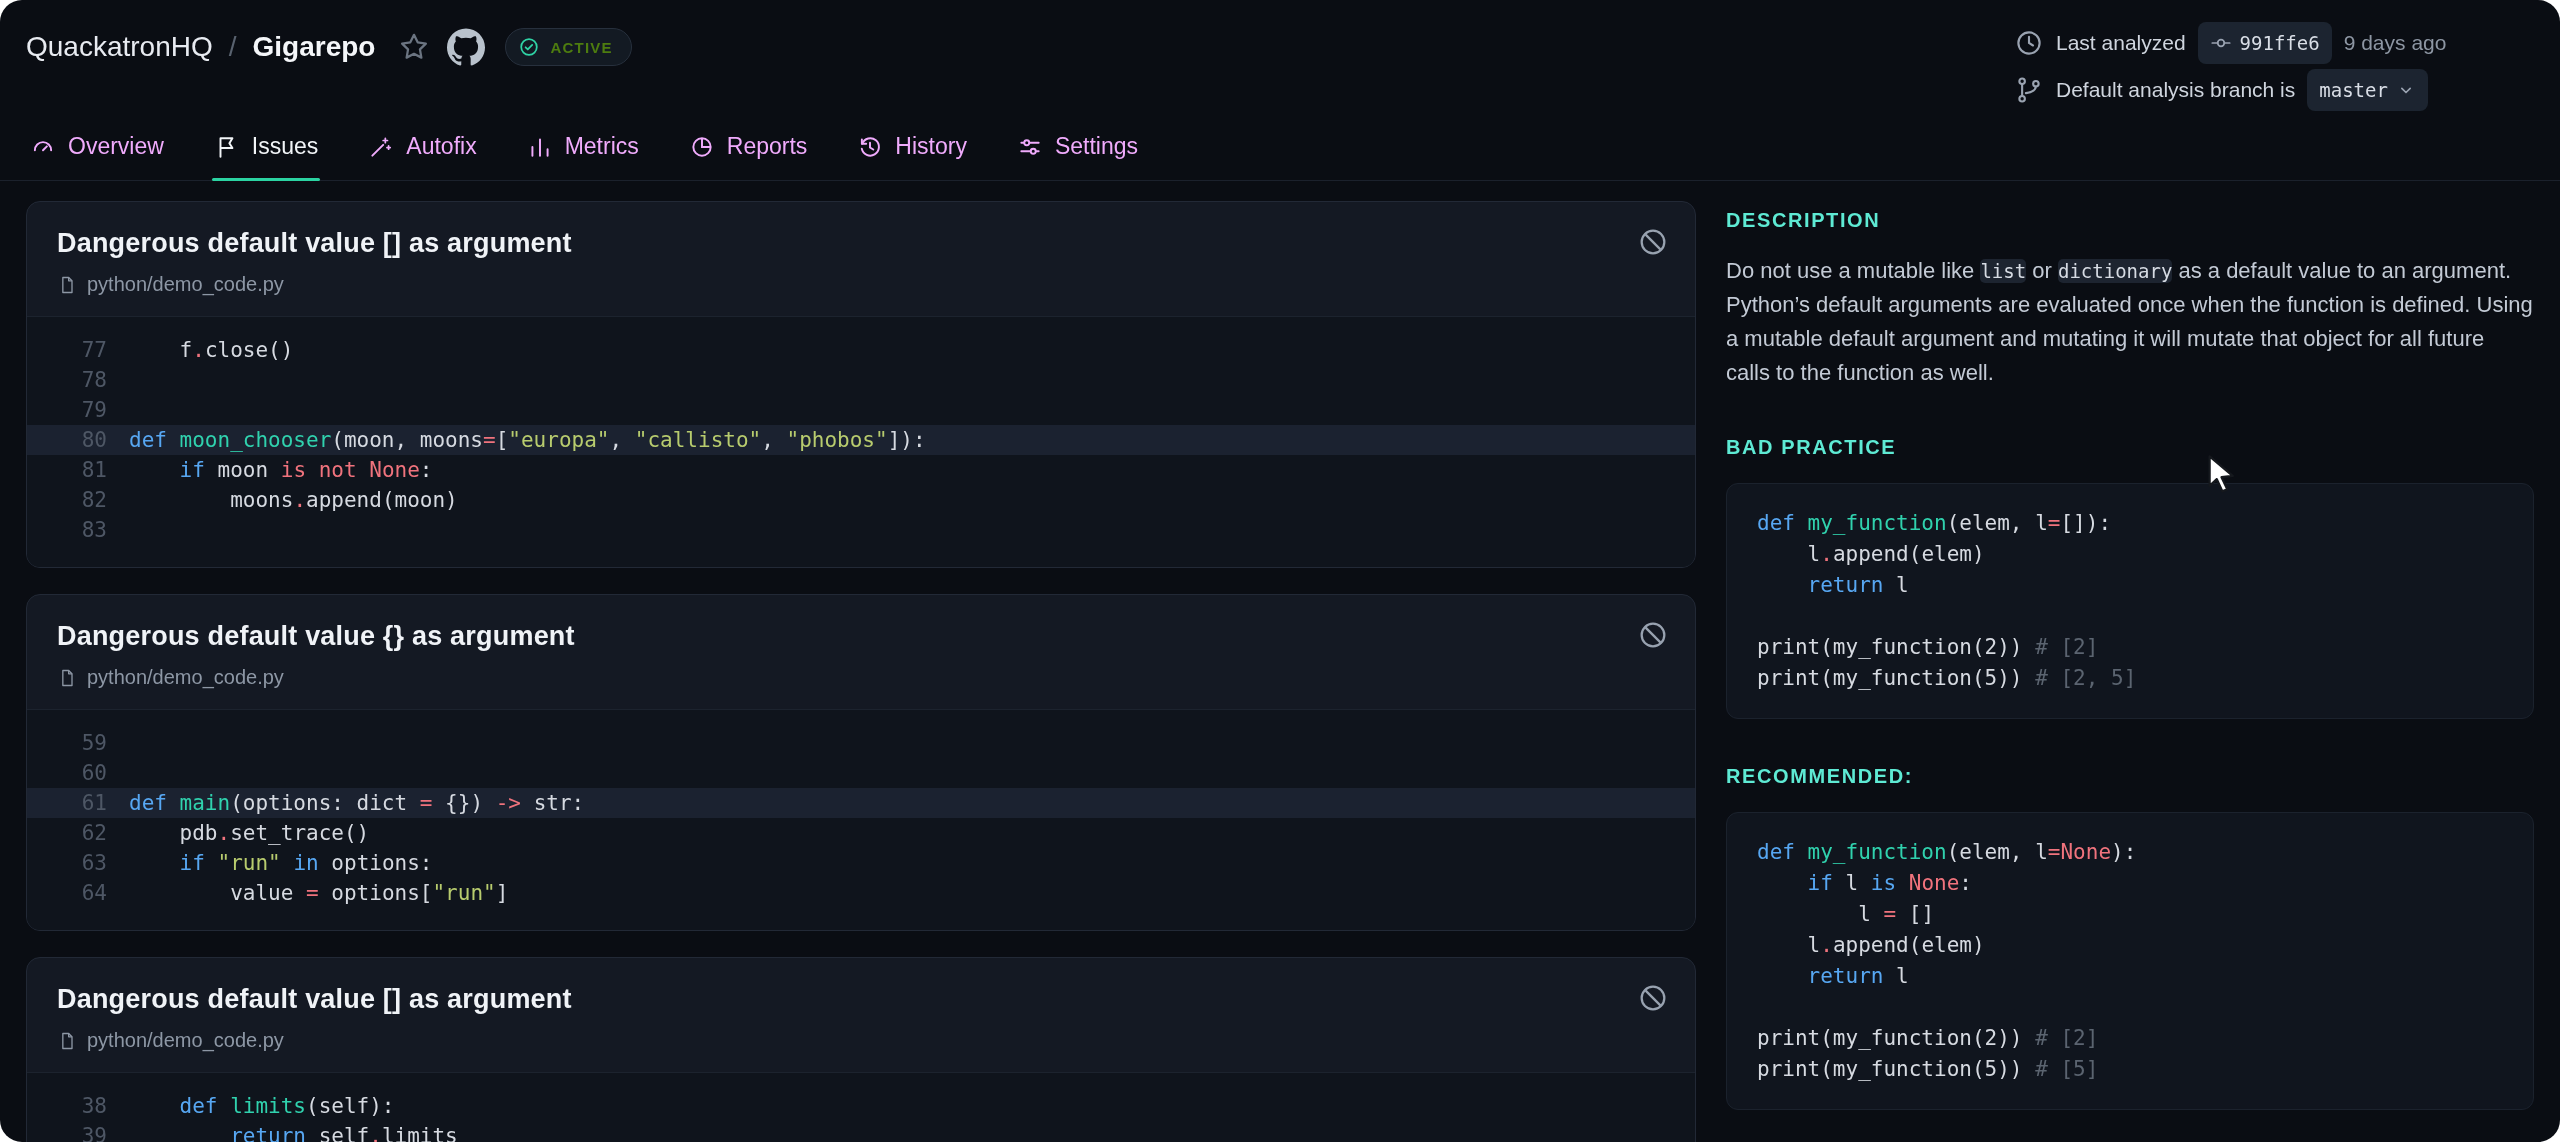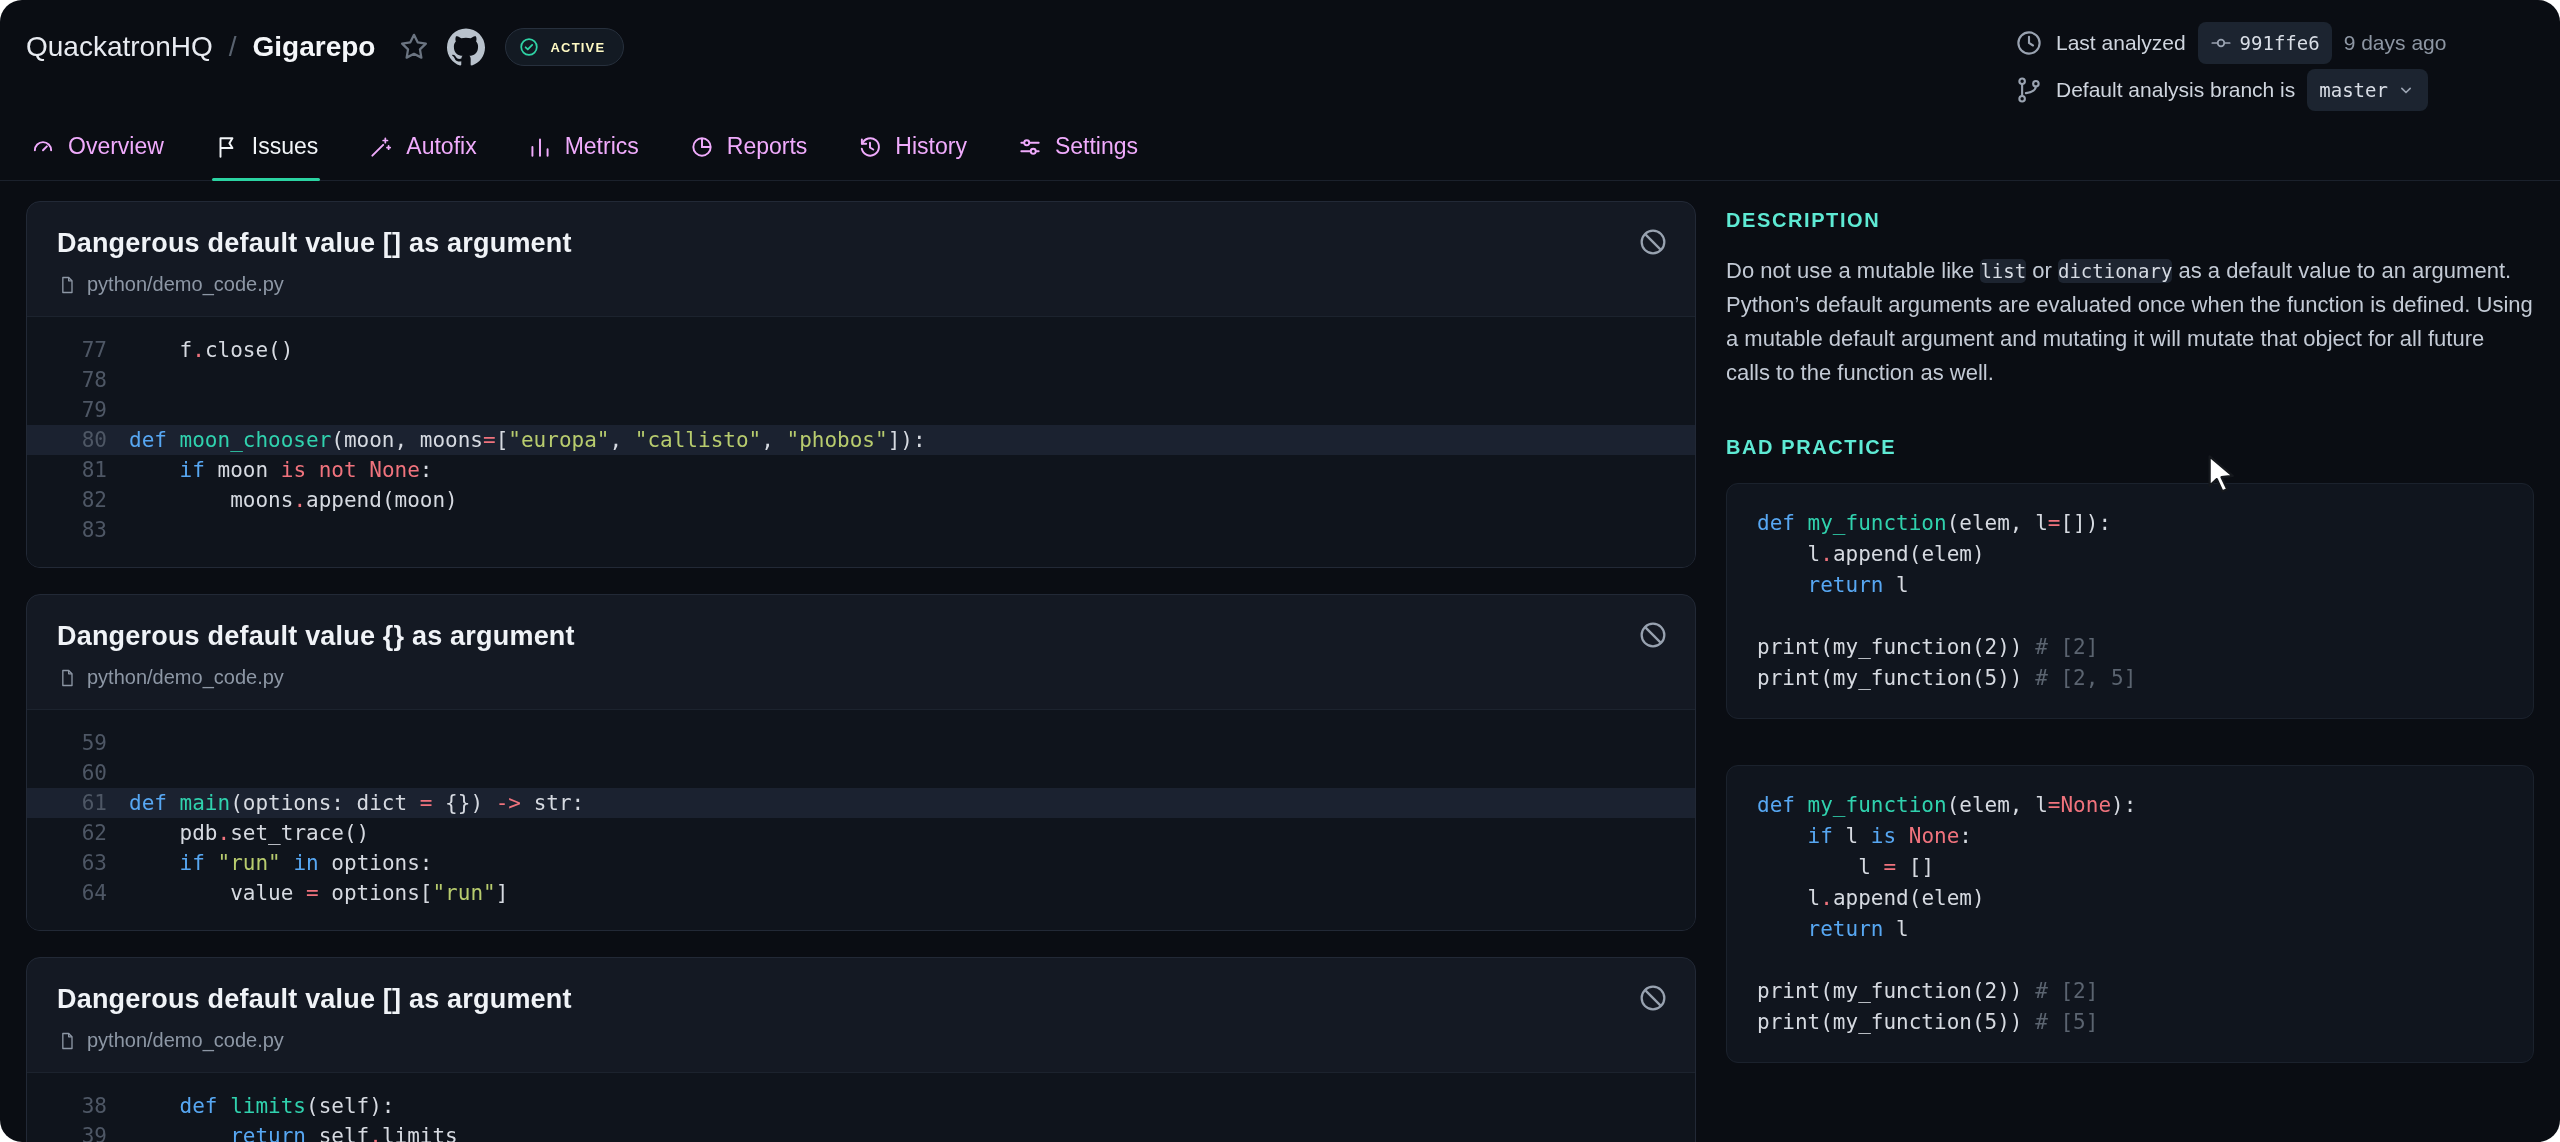--- a/index.html
+++ b/index.html
@@ -14,21 +14,21 @@
   .org { font-size:28px; font-weight:400; color:#e8ebf1; }
   .sep { font-size:28px; color:#59626f; }
   .repo { font-size:28px; font-weight:700; color:#f4f6f9; }
   .icon { display:inline-flex; align-items:center; justify-content:center; }
   .icon svg { width:100%; height:100%; display:block; }
   .i20{width:20px;height:20px} .i22{width:22px;height:22px}
   .i30{width:30px;height:30px} .i34{width:34px;height:34px} .i38{width:38px;height:38px}
   .star { color:#6b7481; margin-left:6px; }
   .gh { color:#b9c2cc; }
   .badge { display:inline-flex; align-items:center; gap:10px; background:#131a23; border:1px solid #27303d; border-radius:20px; padding:7px 18px 7px 12px; margin-left:4px; }
-  .badge-label { font-size:13px; font-weight:700; letter-spacing:1.2px; color:#fef9c3; }
+  .badge-label { font-size:15px; font-weight:700; letter-spacing:1.2px; color:#4d7c0f; }
   .header-meta { margin-left:auto; display:flex; flex-direction:column; gap:5px; align-items:flex-start; padding-top:4px; width:520px; }
   .meta-row { display:flex; align-items:center; gap:12px; font-size:21px; color:#cfd5de; }
   .meta-dim { color:#8d96a3; }
   .pill { display:inline-flex; align-items:center; gap:8px; background:#1c2430; border-radius:8px; padding:10px 12px; font-family:"DejaVu Sans Mono", monospace; font-size:19px; color:#d9dee6; }
   .meta-icon { color:#9aa3b1; }
 
   
   .tabs { display:flex; gap:46px; margin-top:12px; padding-left:2px; }
   .tab { position:relative; display:flex; align-items:center; gap:12px; font-size:23px; color:#f0abfc; padding:10px 2px 20px 2px; cursor:pointer; }
   .tab.active { color:#f2f5f8; }
@@ -308,20 +308,21 @@
             <div class="code-row"><span class="code-txt"><span class="tok-kw">def </span><span class="tok-fn">my_function</span><span class="tok-pln">(elem, l</span><span class="tok-op">=</span><span class="tok-pln">[]):</span></span></div>
             <div class="code-row"><span class="code-txt"><span class="tok-pln">    l</span><span class="tok-op">.</span><span class="tok-pln">append(elem)</span></span></div>
             <div class="code-row"><span class="code-txt"><span class="tok-pln">    </span><span class="tok-kw">return</span><span class="tok-pln"> l</span></span></div>
             <div class="code-row"><span class="code-txt"></span></div>
             <div class="code-row"><span class="code-txt"><span class="tok-pln">print(my_function(2)) </span><span class="tok-com"># [2]</span></span></div>
             <div class="code-row"><span class="code-txt"><span class="tok-pln">print(my_function(5)) </span><span class="tok-com"># [2, 5]</span></span></div>
           </div>
       </div>
 
       <div class="panel-section">
+        <h3 class="panel-heading">RECOMMENDED:</h3>
         <div class="panel-code">
             <div class="code-row"><span class="code-txt"><span class="tok-kw">def </span><span class="tok-fn">my_function</span><span class="tok-pln">(elem, l</span><span class="tok-op">=</span><span class="tok-none">None</span><span class="tok-pln">):</span></span></div>
             <div class="code-row"><span class="code-txt"><span class="tok-pln">    </span><span class="tok-kw">if</span><span class="tok-pln"> l </span><span class="tok-kw">is</span><span class="tok-pln"> </span><span class="tok-none">None</span><span class="tok-pln">:</span></span></div>
             <div class="code-row"><span class="code-txt"><span class="tok-pln">        l </span><span class="tok-op">=</span><span class="tok-pln"> []</span></span></div>
             <div class="code-row"><span class="code-txt"><span class="tok-pln">    l</span><span class="tok-op">.</span><span class="tok-pln">append(elem)</span></span></div>
             <div class="code-row"><span class="code-txt"><span class="tok-pln">    </span><span class="tok-kw">return</span><span class="tok-pln"> l</span></span></div>
             <div class="code-row"><span class="code-txt"></span></div>
             <div class="code-row"><span class="code-txt"><span class="tok-pln">print(my_function(2)) </span><span class="tok-com"># [2]</span></span></div>
             <div class="code-row"><span class="code-txt"><span class="tok-pln">print(my_function(5)) </span><span class="tok-com"># [5]</span></span></div>
           </div>

